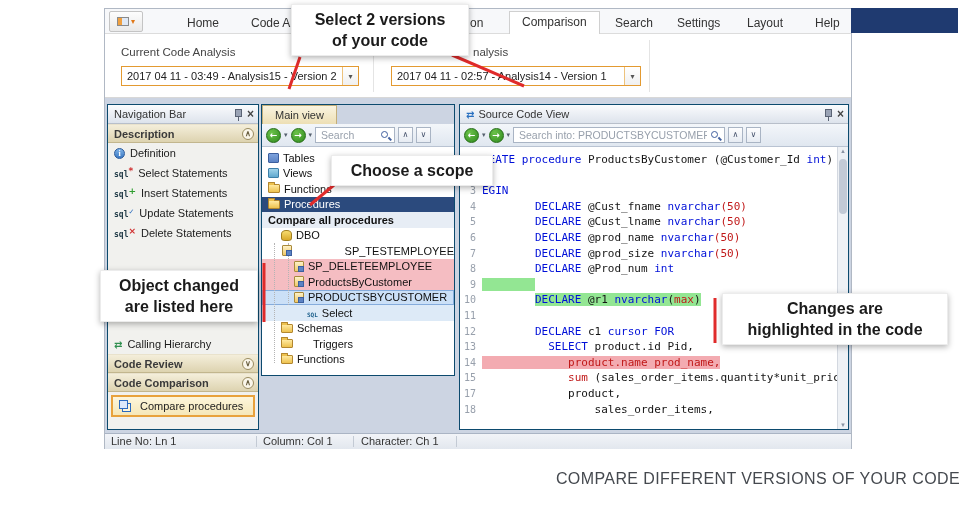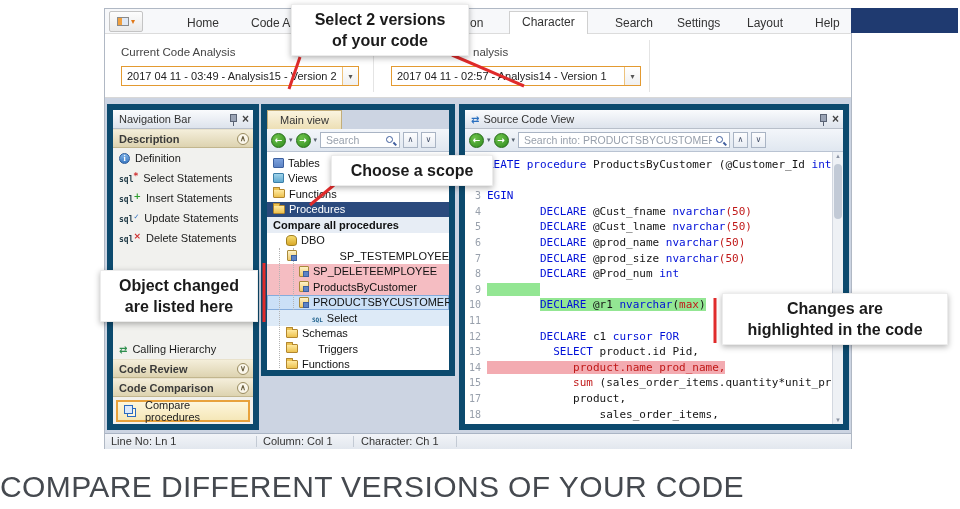--- a/index.html
+++ b/index.html
@@ -28,21 +28,21 @@
   
   .ribbon-body{position:absolute;left:0;top:25px;width:100%;height:64px;background:#fff;border-bottom:1px solid #d8d8d8}
   .grp-label{position:absolute;top:12px;font-size:11.5px;color:#444;white-space:nowrap}
   .combo{position:absolute;top:32px;height:20px;border:1px solid #e39a31;background:#fff;display:flex;align-items:center;font-size:11px;color:#222;cursor:default}
   .combo .val{flex:1;padding:0 5px;white-space:nowrap;overflow:hidden}
   .combo .arr{width:16px;height:100%;border-left:1px solid #edc27c;display:flex;align-items:center;justify-content:center;font-size:8px;color:#555;background:linear-gradient(#fff,#f0f0f0)}
   .vsep{position:absolute;top:6px;width:1px;height:52px;background:#e4e4e4}
 
   
   .dock{position:absolute;left:0;top:89px;width:100%;height:335px;background:#ccd4e2}
-  .panel{position:absolute;border:6px solid #0c4a6e;background:#fff;overflow:hidden}
+  .panel{position:absolute;border:1px solid #0c4a6e;background:#fff;overflow:hidden}
   .p-head{height:19px;background:linear-gradient(#fafbfd,#dde3ec);border-bottom:1px solid #b8bfca;display:flex;align-items:center;font-size:11px;color:#333;padding:0 4px 0 6px;gap:4px}
   .p-head .sp{flex:1}
   .pin-icon{position:relative;width:9px;height:13px;display:inline-block}
   .pin-icon::before{content:"";position:absolute;left:1px;top:1px;width:5px;height:6px;background:#9aa3b5;border:1px solid #5a6374}
   .pin-icon::after{content:"";position:absolute;left:4px;top:9px;width:1px;height:4px;background:#5a6374}
   .close-icon{font:bold 12px/12px "Liberation Sans",sans-serif;color:#444}
 
   
   .nav-body{position:absolute;left:0;top:19px;right:0;bottom:0;background:#f1f1ee}
   .sec-head{height:19px;background:linear-gradient(#f4eeda,#ddd3b0);border-top:1px solid #e9e2cc;border-bottom:1px solid #c2b68e;display:flex;align-items:center;font-size:11px;font-weight:bold;color:#3a3a3a;padding:0 4px 0 6px}
@@ -112,39 +112,39 @@
 
   
   .status{position:absolute;left:0;top:424px;width:100%;height:16px;background:linear-gradient(#f2f4f8,#e2e7ee);border-top:1px solid #aab4c4;font-size:11px;color:#333}
   .status .fld{position:absolute;top:1px;white-space:nowrap}
   .status .ssep{position:absolute;top:2px;width:1px;height:11px;background:#c3cad4}
 
   
   .titlebar-fill{position:absolute;left:851px;top:8px;width:107px;height:25px;background:#1f3a70}
   .callout{position:absolute;background:#fff;box-shadow:0 2px 6px rgba(0,0,0,.3);border:1px solid #ececec;display:flex;flex-direction:column;align-items:center;justify-content:center;font-weight:bold;color:#1b1b1b;font-size:16px;line-height:21px;text-align:center;z-index:50}
   #pointer-lines{position:absolute;left:0;top:0;z-index:40;pointer-events:none}
-  .caption{position:absolute;left:0;top:470px;width:100%;text-align:left;font-size:30px;letter-spacing:.4px;color:#45494f}
+  .caption{position:absolute;left:0;top:470px;width:100%;text-align:right;font-size:16px;letter-spacing:.4px;color:#45494f}
 </style>
 </head>
 <body>
 
 <div class="stage">
 
   <div class="app">
 
     <div class="tab-row">
       <div class="app-btn">
         <span class="grid-ic"></span>
         <span class="app-caret">▾</span>
       </div>
       <div id="ribbon-tabs">
           <div class="tab">Home</div>
           <div class="tab">Code Ana</div>
           <div class="tab">on</div>
-          <div class="tab active">Character</div>
+          <div class="tab active">Comparison</div>
           <div class="tab">Search</div>
           <div class="tab">Settings</div>
           <div class="tab">Layout</div>
           <div class="tab">Help</div>
         </div>
     </div>
 
     <div class="ribbon-body">
       <div class="grp-label" style="left:16px">Current Code Analysis</div>
       <div class="combo" style="left:16px;width:238px">

